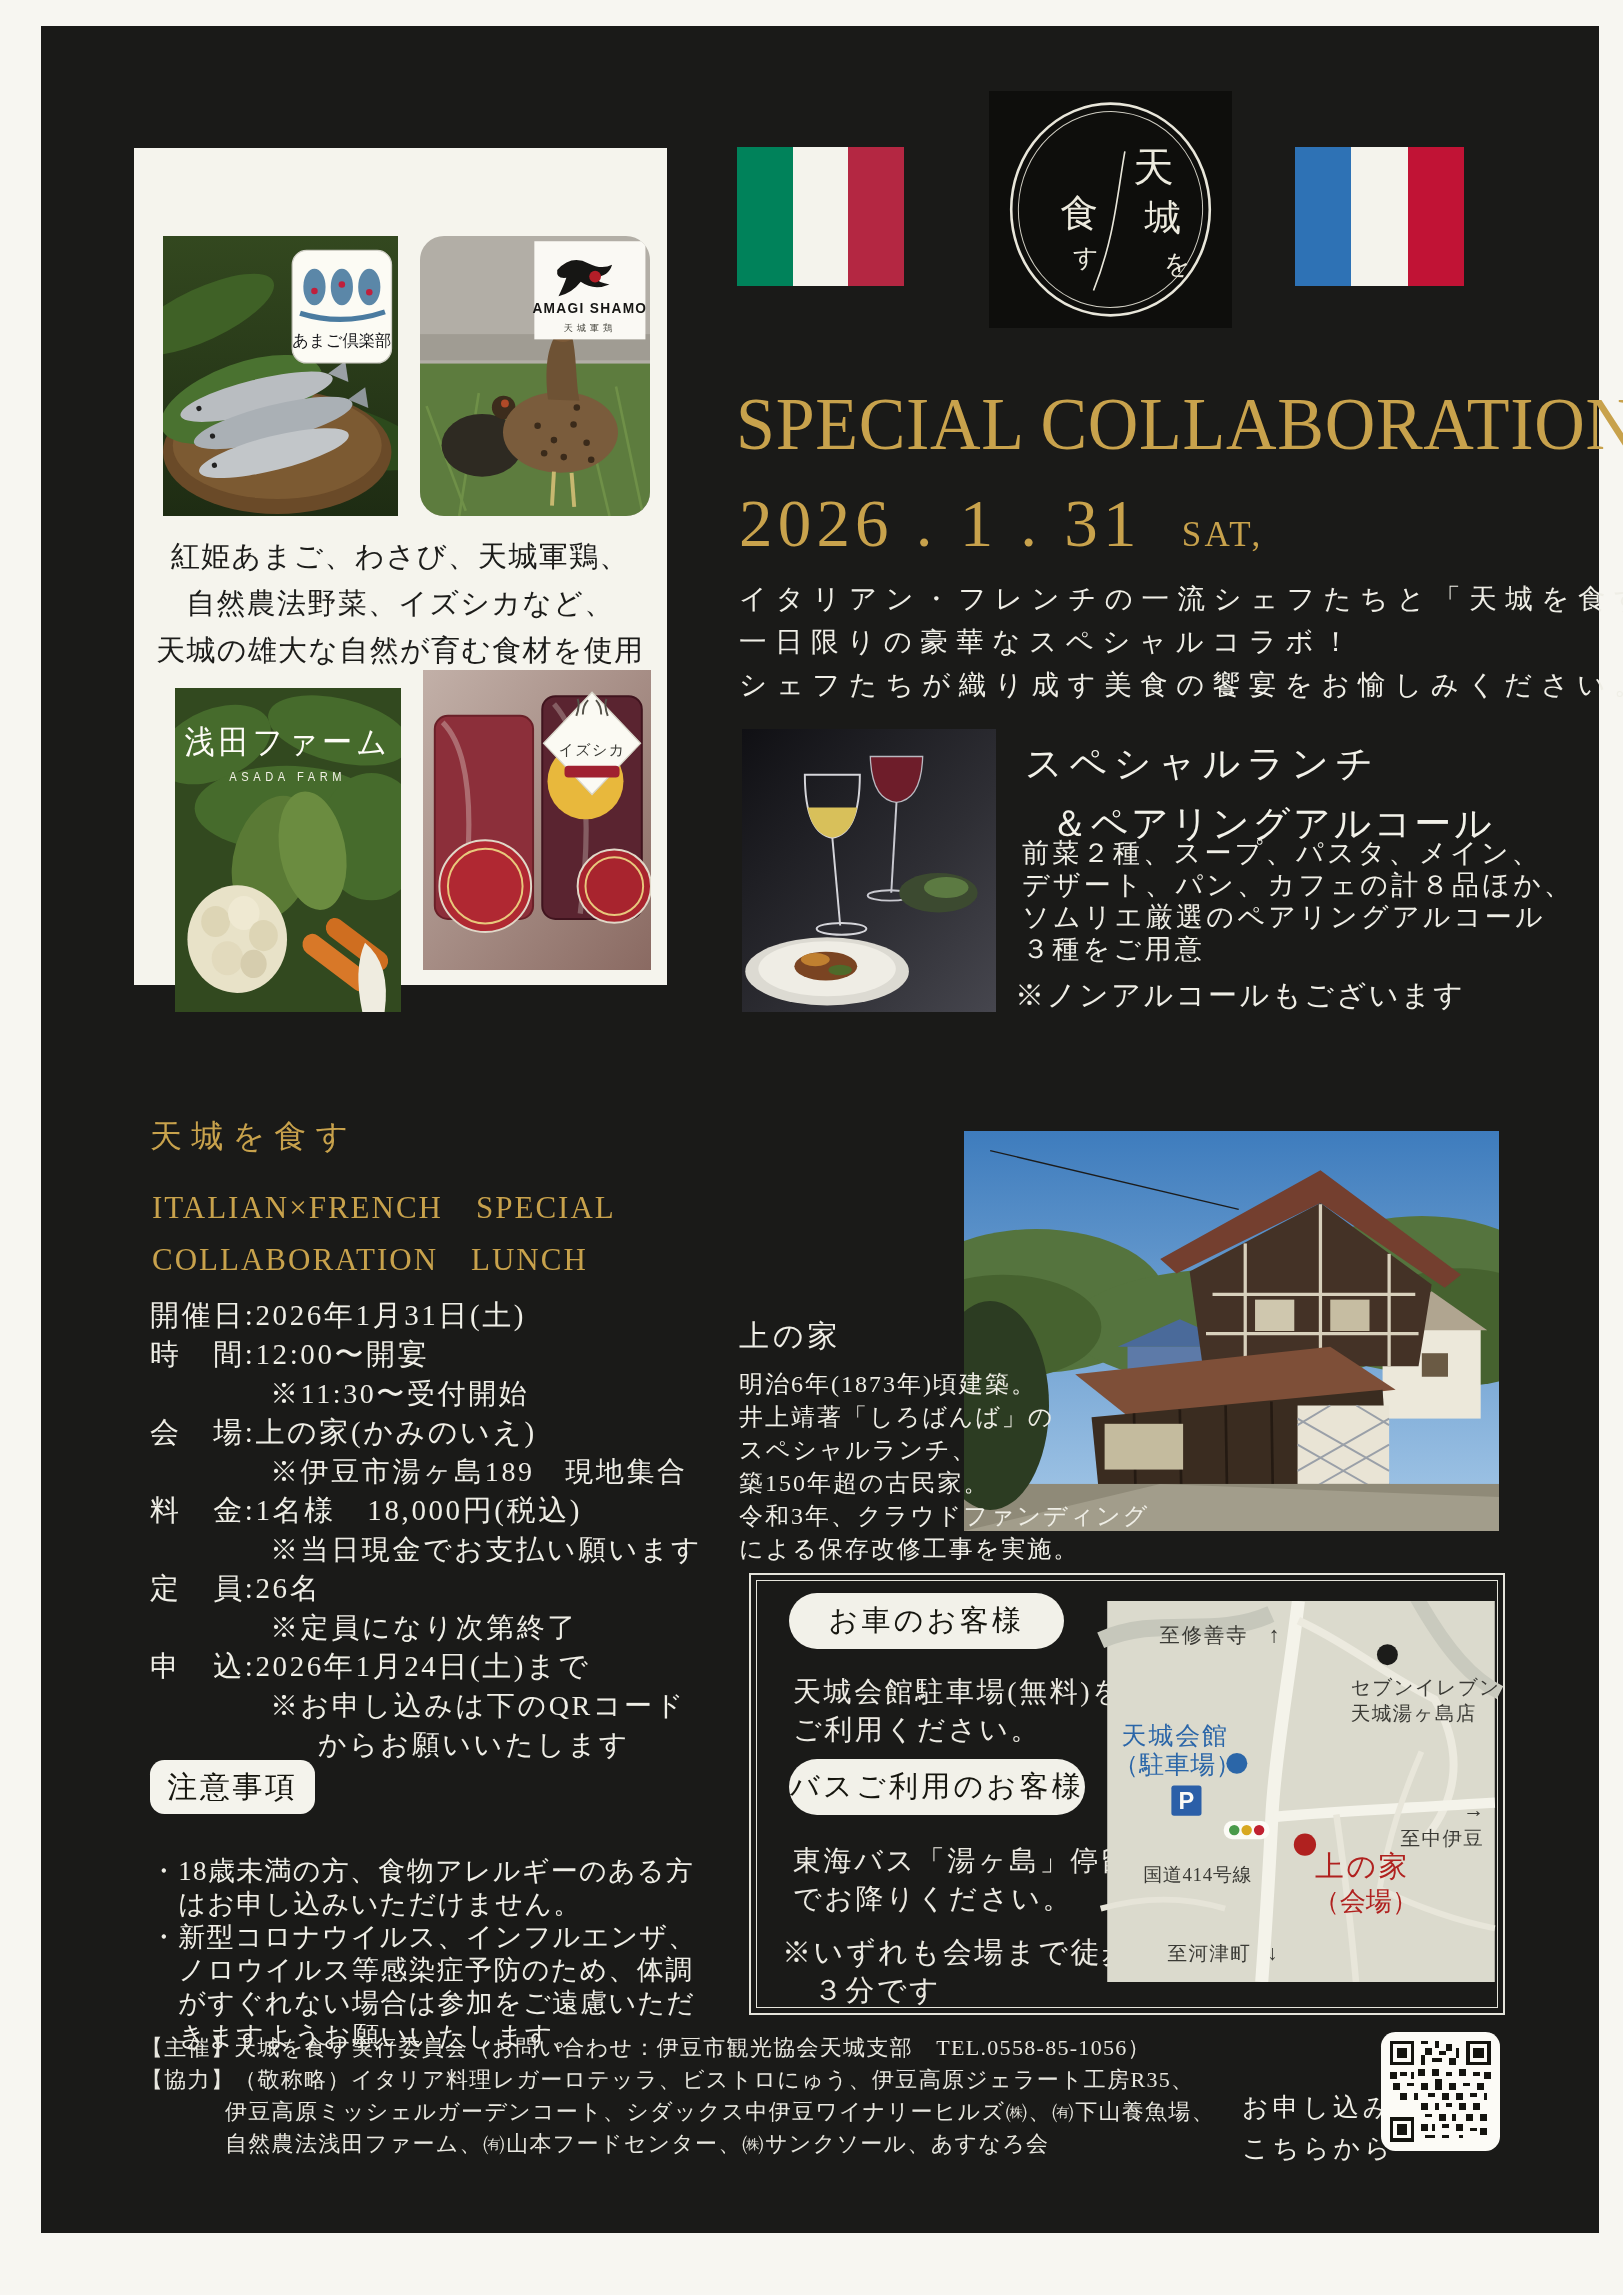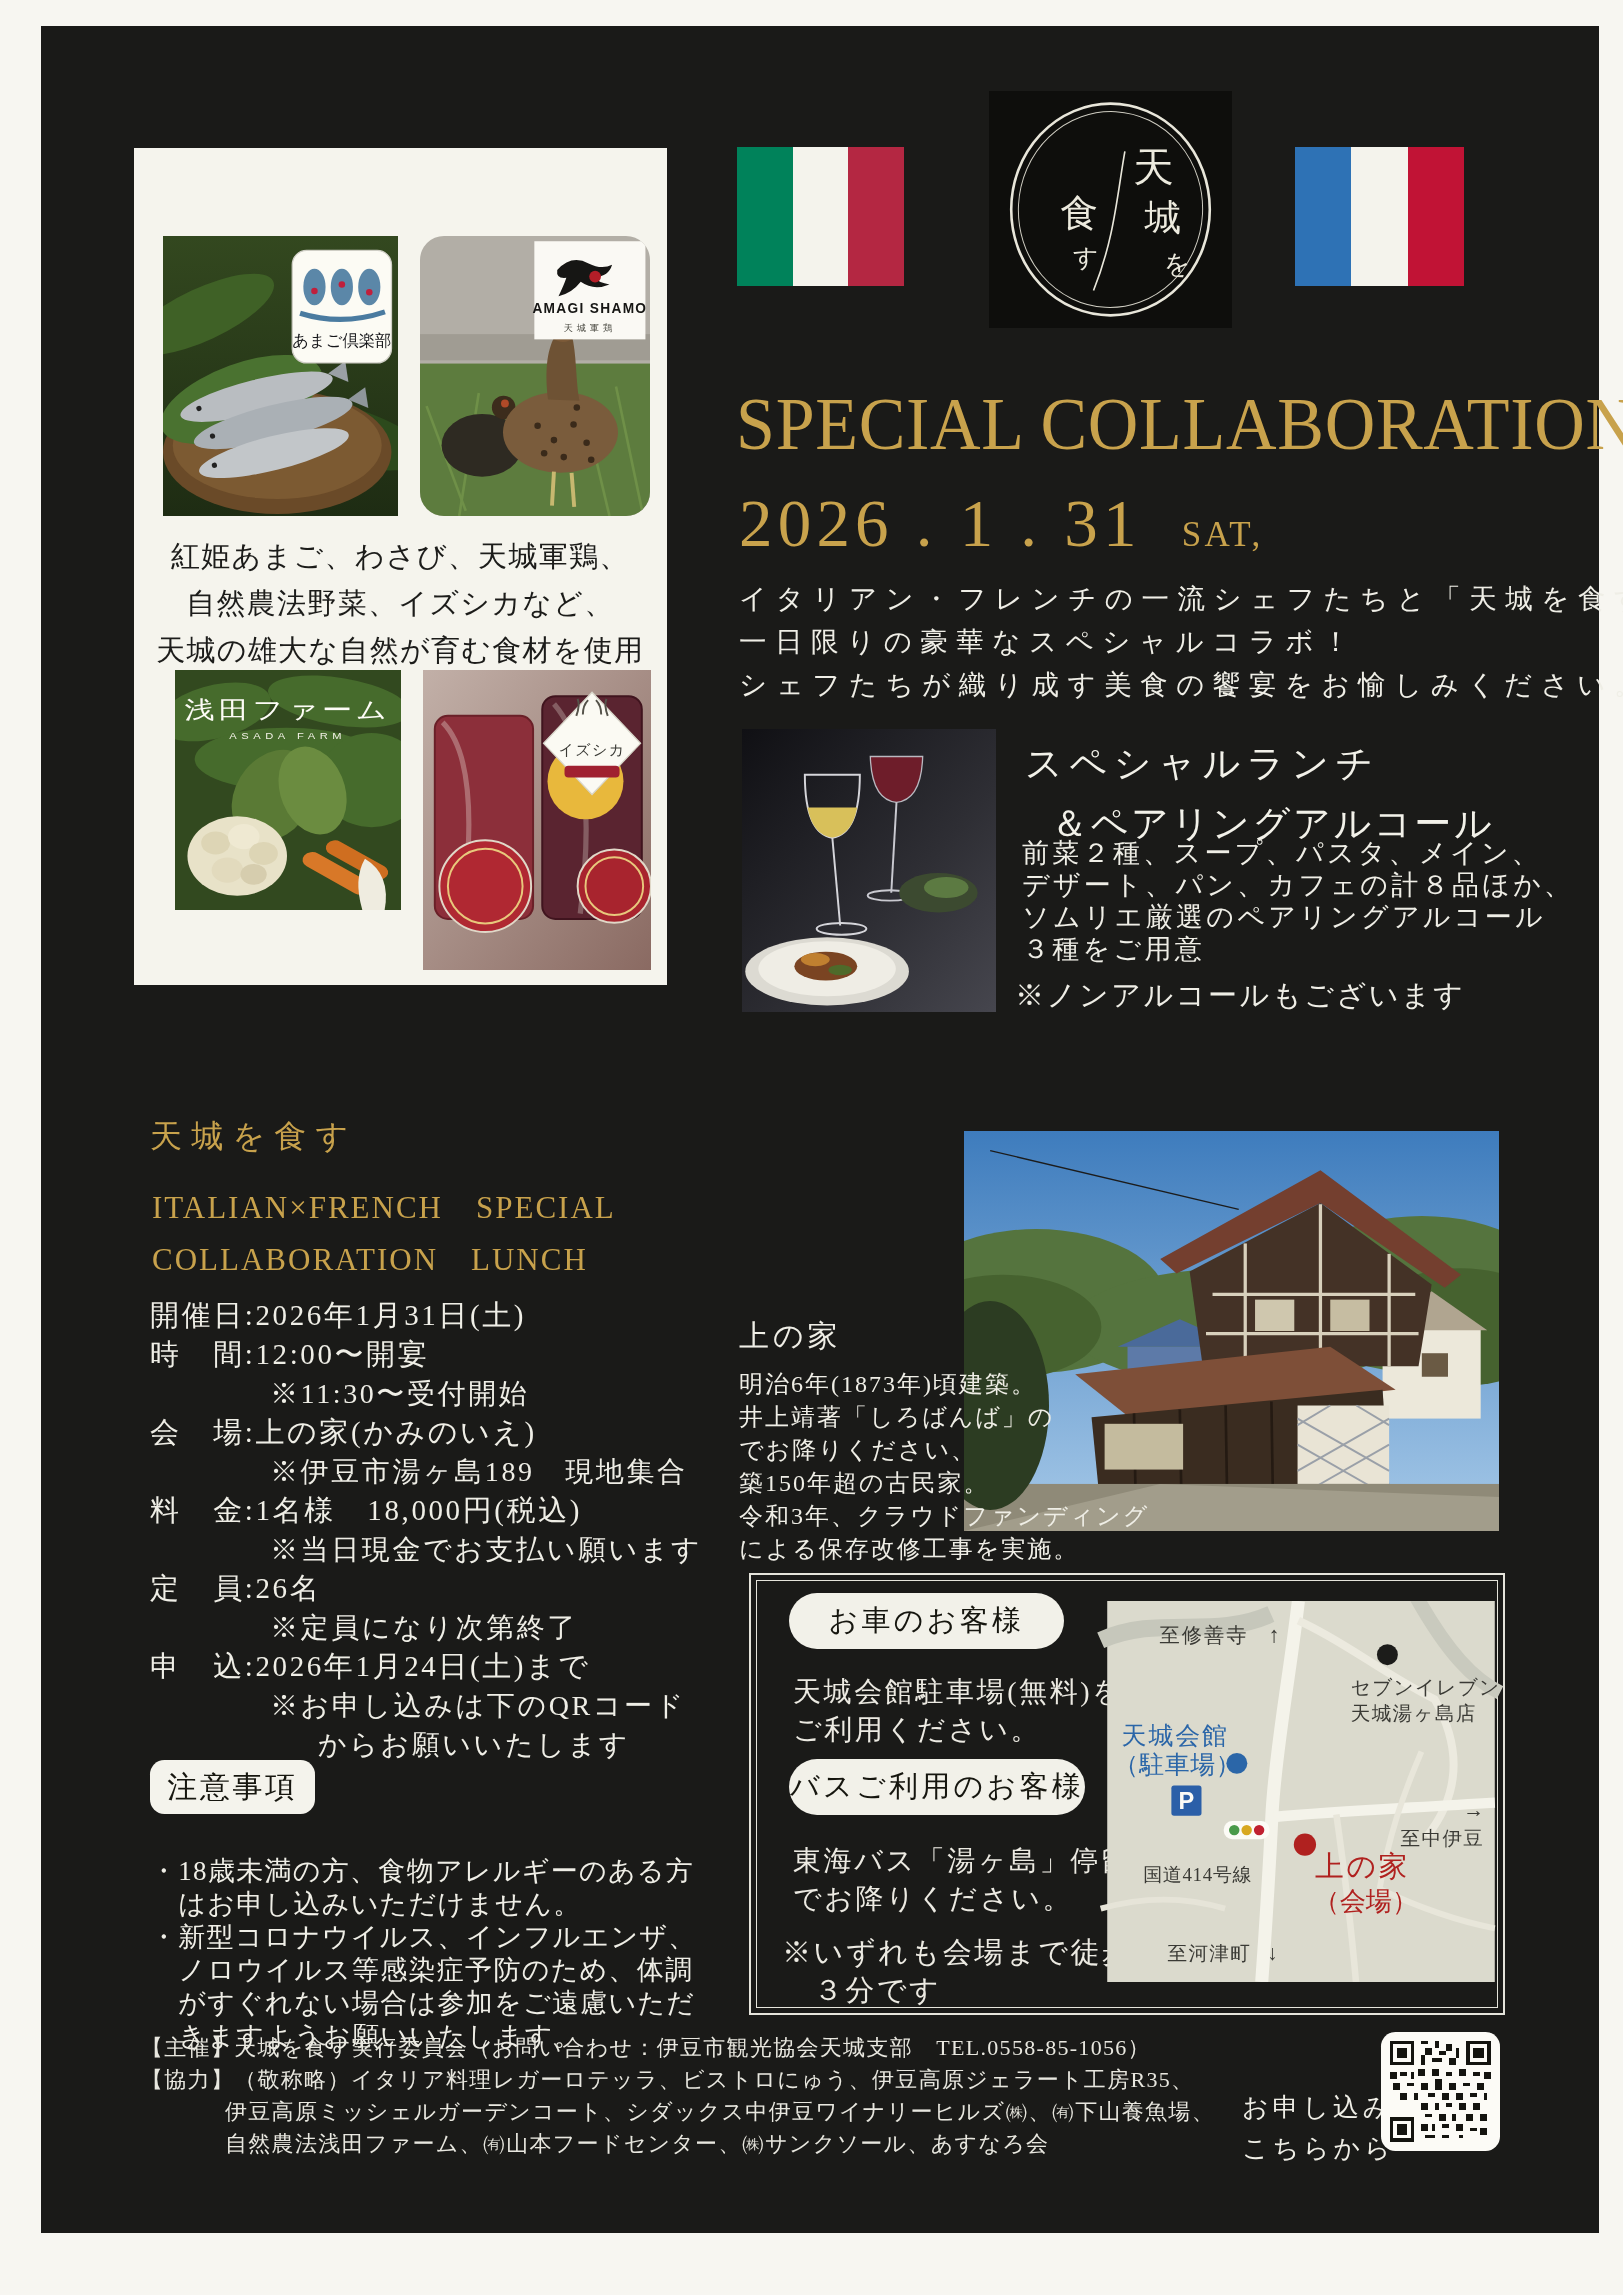--- a/index.html
+++ b/index.html
@@ -13,21 +13,21 @@
   body{width:1623px;height:2295px;background:#f7f6f1;font-family:var(--serif);position:relative;overflow:hidden;}
   .abs{position:absolute;}
   .poster{left:41px;top:26px;width:1558px;height:2207px;background:var(--ink);}
 
   
   .card{left:93px;top:122px;width:533px;height:837px;background:var(--paper);}
   .photo{position:absolute;overflow:hidden;}
   .photo svg{display:block;width:100%;height:100%;}
   .ph-fish{left:29px;top:88px;width:235px;height:280px;}
   .ph-chicken{left:286px;top:88px;width:230px;height:280px;border-radius:24px;}
-  .ph-veg{left:41px;top:522px;width:226px;height:240px;}
+  .ph-veg{left:41px;top:540px;width:226px;height:324px;}
   .ph-meat{left:289px;top:522px;width:228px;height:300px;}
   .card-caption{left:11.8px;top:385px;width:509px;text-align:center;color:#1c1c1a;
     font-size:29px;line-height:47px;letter-spacing:1.3px;}
 
   
   .flag{display:flex;}
   .flag div{flex:1;height:100%;}
   .flag-italy{left:696px;top:121px;width:167px;height:139px;}
   .flag-france{left:1254px;top:121px;width:169px;height:139px;}
   .emblem{left:948px;top:65px;width:243px;height:237px;background:#0e0e0c;}
@@ -398,21 +398,21 @@
       <rect y="540" width="818" height="72" fill="#8f8a78"></rect>
       <polygon points="0,612 300,540 818,560 818,612" fill="#a29d8b"></polygon>
       <ellipse cx="40" cy="420" rx="90" ry="160" fill="#2c3c22"></ellipse>
     </svg>
   </div>
 
   <div class="abs venue">
     <div class="vname">上の家</div>
     <div class="vline">明治6年(1873年)頃建築。</div>
     <div class="vline">井上靖著「しろばんば」の</div>
-    <div class="vline">でお降りください、</div>
+    <div class="vline">スペシャルランチ、</div>
     <div class="vline">築150年超の古民家。</div>
     <div class="vline">令和3年、クラウドファンディング</div>
     <div class="vline">による保存改修工事を実施。</div>
   </div>
 
   <div class="abs access">
     <div class="pill pill-car">お車のお客様</div>
     <div class="acc-text acc-car">
       <div>天城会館駐車場(無料)を</div>
       <div>ご利用ください。</div>

